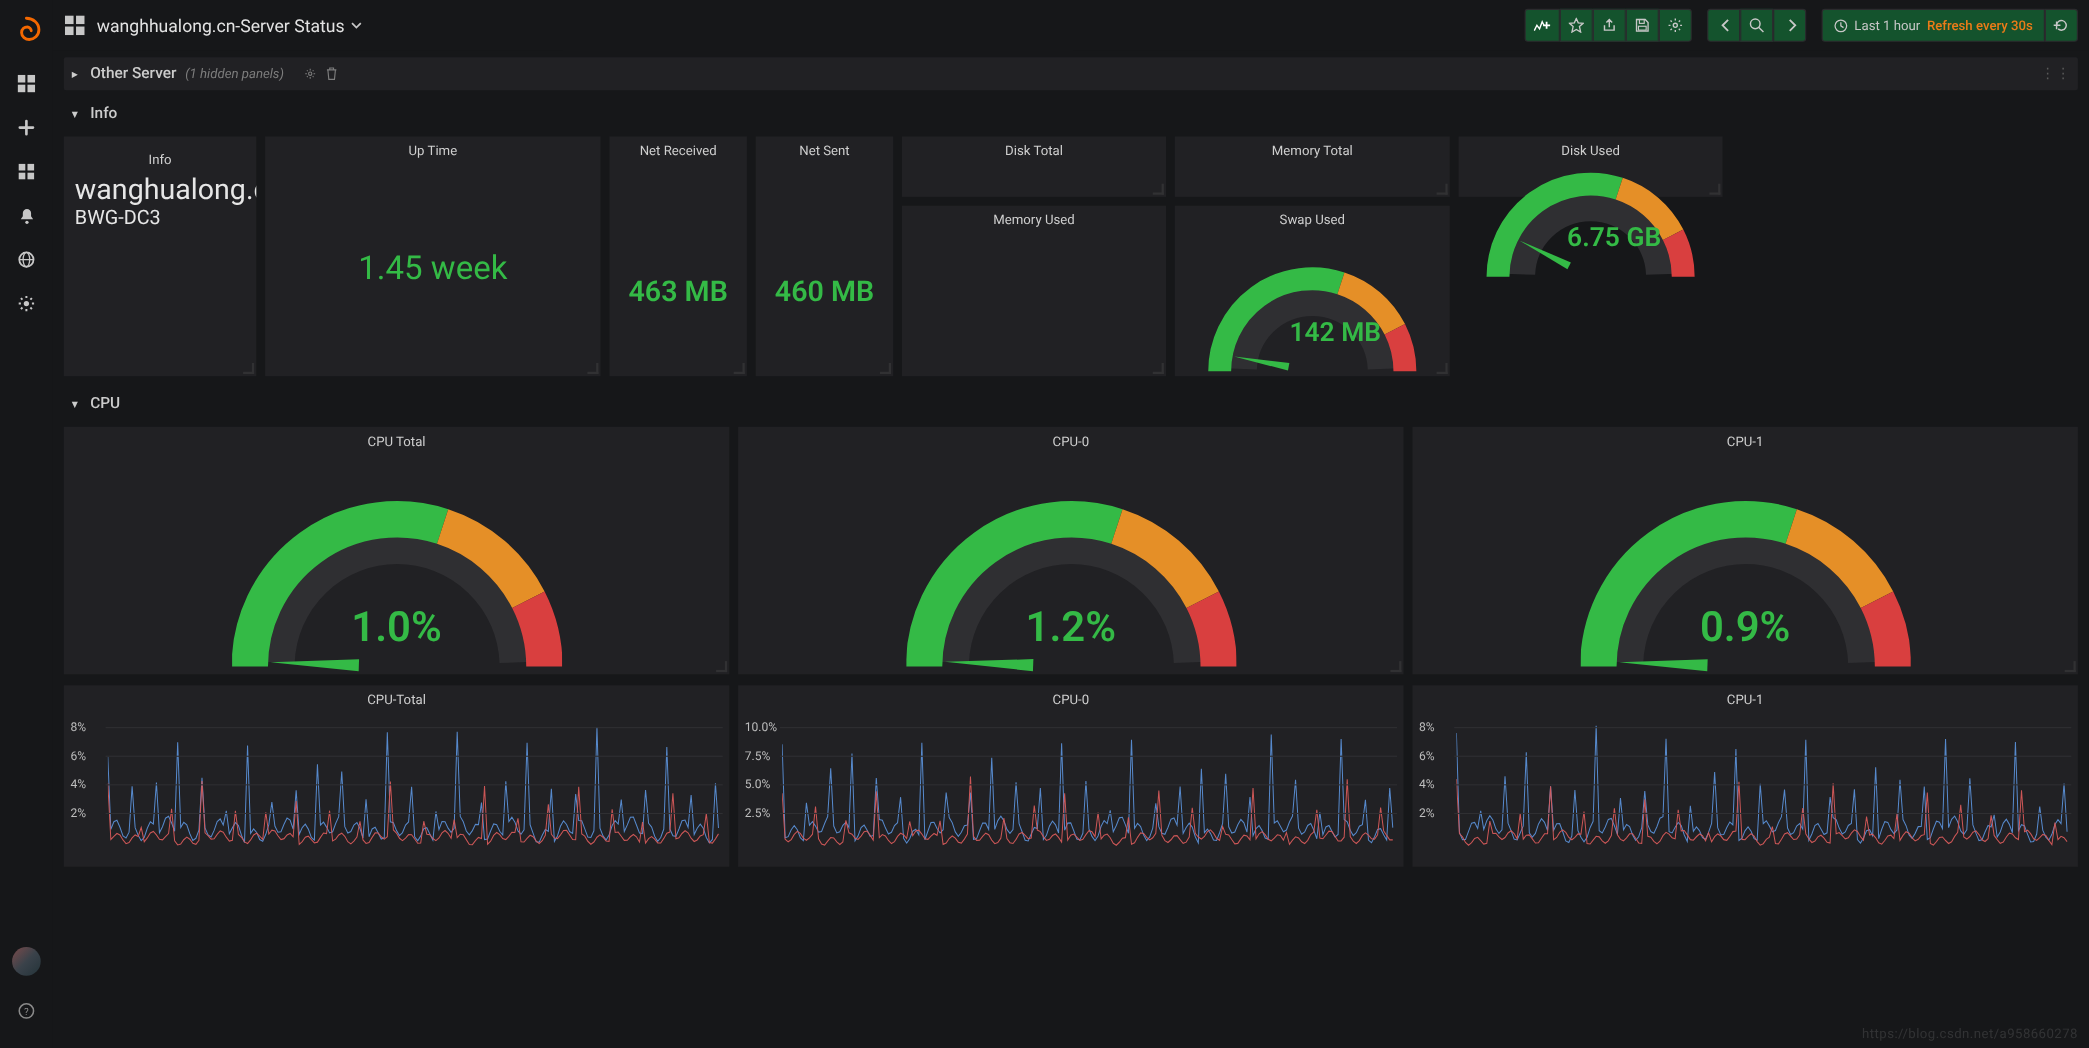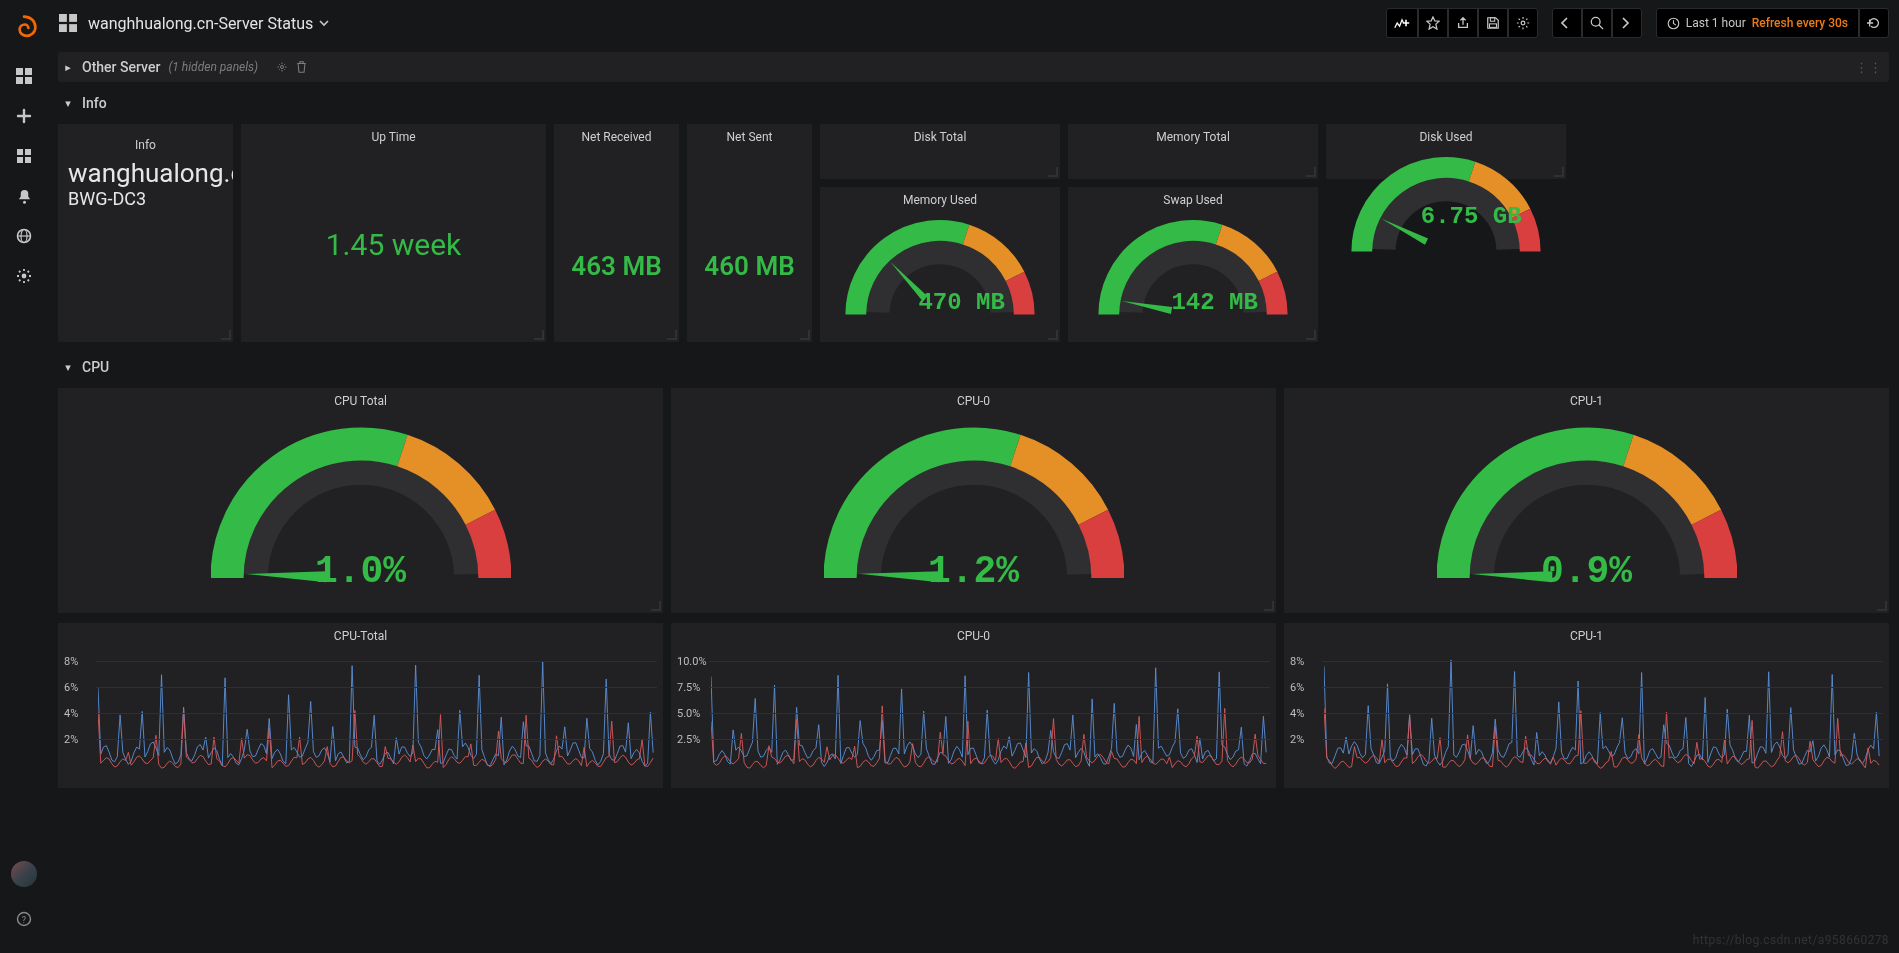--- a/index.html
+++ b/index.html
@@ -10,21 +10,21 @@
 .sidenav .logo { width: 28px; height: 28px; margin: 6px 0 14px; }
 .sidenav .nav-icon { width: 40px; height: 40px; display: flex; align-items: center; justify-content: center; color: #c7c7c7; cursor: pointer; font-size: 15px; }
 .sidenav .bottom { margin-top: auto; display: flex; flex-direction: column; align-items: center; padding-bottom: 14px; gap: 12px; }
 .sidenav .avatar { width: 26px; height: 26px; border-radius: 50%; background: linear-gradient(135deg,#7b4b4b,#3a424a,#24343a); }
 
 
 .topbar { position: fixed; left: 48px; top: 0; right: 0; height: 46px; background: #161719; display: flex; align-items: center; padding: 0 10px; gap: 10px; }
 .topbar .dash-ico { width: 20px; height: 20px; display: flex; align-items: center; justify-content: center; color: #c7c7c7; }
 .topbar .title { font-size: 16px; color: #e3e3e3; }
 .topbar .spacer { flex: 1; }
-.topbar .btn { height: 30px; min-width: 30px; padding: 0 7px; background: #000000; border: 1px solid #2b2b2e; color: #c7c7c7; display: flex; align-items: center; justify-content: space-between; font-size: 12px; cursor: pointer; }
+.topbar .btn { height: 30px; min-width: 30px; padding: 0 7px; background: #14532d; border: 1px solid #2b2b2e; color: #c7c7c7; display: flex; align-items: center; justify-content: flex-end; font-size: 12px; cursor: pointer; }
 .topbar .group { display: flex; }
 .topbar .group .btn { border-radius: 0; }
 .topbar .btn.first { border-top-left-radius: 3px; border-bottom-left-radius: 3px; }
 .topbar .btn.last  { border-top-right-radius: 3px; border-bottom-right-radius: 3px; }
 .topbar .btn .orange { color: #eb7b18; font-weight: 500; margin-left: 6px; }
 .topbar .addpanel svg path { stroke:#fff; }
 
 
 .main { position: absolute; left: 48px; top: 46px; right: 0; bottom: 0; overflow-y: auto; padding: 6px 10px 10px; }
 
@@ -50,21 +50,21 @@
 .singlestat.big { font-size: 34px; }
 .infoblock { padding: 8px 10px 10px; overflow: hidden; }
 .infoblock .v1 { font-size: 26px; color: #e6e6e6; margin-top: 4px; white-space: nowrap; }
 .infoblock .v2 { font-size: 18px; color: #e6e6e6; margin-top: 0; }
 .statcell { display:flex; flex-direction:column; }
 .statcell .ptitle { flex:0 0 auto; }
 .statcell .val { flex:1; display:flex; align-items:center; justify-content:center; font-size:30px; color:#34ba46; }
 .statcell .valsm { flex:1; display:flex; align-items:center; justify-content:center; font-size:26px; font-weight:600; color:#34ba46;margin-top:43px; }
 
 
-.gaugewrap { position: relative; flex: 1; display: flex; justify-content: center; font-family: Liberation Mono, monospace; }
+.gaugewrap { position: relative; flex: 1; display: flex; align-items: flex-end; justify-content: center; }
 .gaugewrap .glabel { position: absolute; font-size: 28px; font-weight: 600; color: #34ba46; left: 50%; transform: translateX(-50%); }
 .gaugewrap.small .glabel { font-size: 24px; bottom: 26px; transform: translateX(-25%); }
 .gaugewrap.large .glabel { font-size: 38px; bottom: 20px; }
 
 .panel.cpu { display:flex; flex-direction:column; height: 225px; }
 
 
 .row-cpu1 { grid-template-columns: 1fr 1fr 1fr; }
 .row-cpu2 { grid-template-columns: 1fr 1fr 1fr; }
 .panel.chart { height: 165px; display:flex; flex-direction:column; padding-bottom:4px; }
@@ -299,30 +299,20 @@
             <path d="M 175.01740329751544 67.3767238649286 A 84.19399999999999 84.19399999999999 0 0 1 184.194 105.6" stroke="#d93f3f" stroke-width="20.811999999999998" fill="none"></path>
             <path d="M 35.56932238132495 72.77093002511396 L 82.09127620571842 92.5885505411529 L 78.94703253268396 98.75947620571841 Z" fill="#34ba46"></path>
           </svg>
           <div class="glabel">6.75 GB</div>
         </div>
       <span class="resize"></span>
     </div>
 
     <div class="panel statcell">
       <div class="ptitle">Memory Used</div>
-      <div class="gaugewrap small">
-          <svg width="200" height="110" viewBox="0 0 200 110">
-            <path d="M 32.25329461802954 103.23423291753087 A 67.788 67.788 0 0 1 167.74670538197046 103.23423291753086" stroke="#2f2f32" stroke-width="34.71152" fill="none" stroke-linecap="butt"></path>
-            <path d="M 15.806000000000012 105.59999999999998 A 84.19399999999999 84.19399999999999 0 0 1 126.01737682440432 25.526747667045854" stroke="#34ba46" stroke-width="20.811999999999998" fill="none"></path>
-            <path d="M 126.01737682440432 25.526747667045854 A 84.19399999999999 84.19399999999999 0 0 1 175.01740329751544 67.3767238649286" stroke="#e58f27" stroke-width="20.811999999999998" fill="none"></path>
-            <path d="M 175.01740329751544 67.3767238649286 A 84.19399999999999 84.19399999999999 0 0 1 184.194 105.6" stroke="#d93f3f" stroke-width="20.811999999999998" fill="none"></path>
-            <path d="M 50.49886538477927 52.88664566143229 L 87.5574975145141 87.29141357562858 L 82.50881258404678 92.03244429751624 Z" fill="#34ba46"></path>
-          </svg>
-          <div class="glabel">470 MB</div>
-        </div>
       <span class="resize"></span>
     </div>
 
     <div class="panel statcell">
       <div class="ptitle">Swap Used</div>
       <div class="gaugewrap small">
           <svg width="200" height="110" viewBox="0 0 200 110">
             <path d="M 32.25329461802954 103.23423291753087 A 67.788 67.788 0 0 1 167.74670538197046 103.23423291753086" stroke="#2f2f32" stroke-width="34.71152" fill="none" stroke-linecap="butt"></path>
             <path d="M 15.806000000000012 105.59999999999998 A 84.19399999999999 84.19399999999999 0 0 1 126.01737682440432 25.526747667045854" stroke="#34ba46" stroke-width="20.811999999999998" fill="none"></path>
             <path d="M 126.01737682440432 25.526747667045854 A 84.19399999999999 84.19399999999999 0 0 1 175.01740329751544 67.3767238649286" stroke="#e58f27" stroke-width="20.811999999999998" fill="none"></path>

